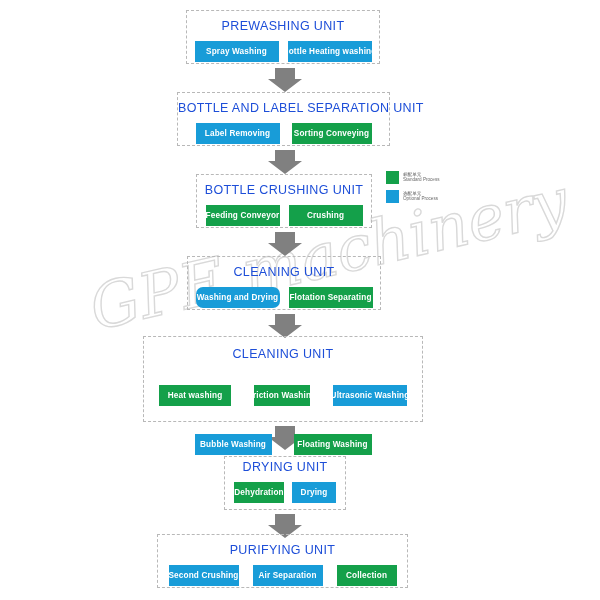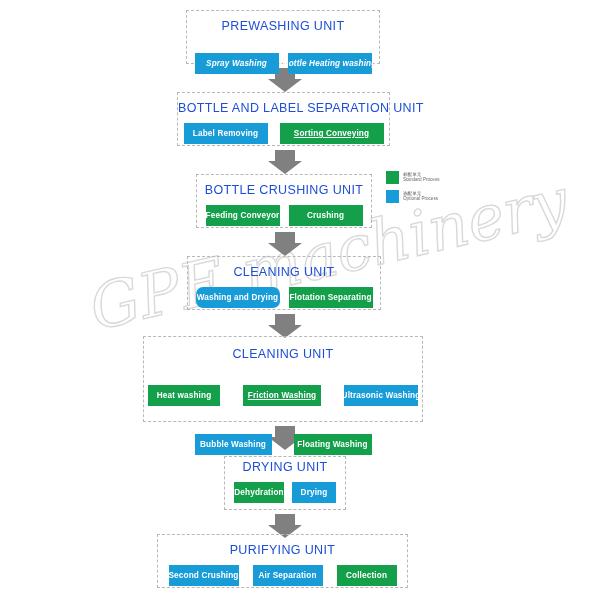--- a/index.html
+++ b/index.html
@@ -128,37 +128,37 @@
 <div id="flow-root">
 
   <div class="watermark">
     <svg width="430" height="130" viewBox="0 0 430 130">
       <text x="0" y="92" transform="rotate(-13 0 92)">GPE machinery</text>
     </svg>
   </div>
 
   <div class="unit" style="left:186px; top:10px; width:194px; height:54px;">
     <div class="unit-title" style="margin-top:8px;">PREWASHING UNIT</div>
-    <div class="chip-row" style="margin-top:20px; gap:9px;font-style:italic;">
+    <div class="chip-row" style="margin-top:8px; gap:9px;">
       <div class="chip blue" style="width:84px;">Spray Washing</div>
       <div class="chip blue" style="width:84px;">Bottle Heating washing</div>
     </div>
   </div>
 
   <div class="arrow" style="left:268px; top:68px;">
     <svg width="34" height="24" viewBox="0 0 34 24">
       <polygon points="7,0 27,0 27,11 34,11 17,24 0,11 7,11" fill="#808080"></polygon>
     </svg>
   </div>
 
   <div class="unit" style="left:177px; top:92px; width:213px; height:54px;">
     <div class="unit-title" style="margin-top:8px;">BOTTLE AND LABEL SEPARATION UNIT</div>
     <div class="chip-row" style="margin-top:8px; gap:12px;">
       <div class="chip blue" style="width:84px;">Label Removing</div>
-      <div class="chip green" style="width:104px;text-decoration:underline;">Sorting Conveying</div>
+      <div class="chip green" style="width:80px;">Sorting Conveying</div>
     </div>
   </div>
 
   <div class="arrow" style="left:268px; top:150px;">
     <svg width="34" height="24" viewBox="0 0 34 24">
       <polygon points="7,0 27,0 27,11 34,11 17,24 0,11 7,11" fill="#808080"></polygon>
     </svg>
   </div>
 
   <div class="unit" style="left:196px; top:174px; width:176px; height:54px;">
@@ -203,21 +203,21 @@
   <div class="arrow" style="left:268px; top:314px;">
     <svg width="34" height="24" viewBox="0 0 34 24">
       <polygon points="7,0 27,0 27,11 34,11 17,24 0,11 7,11" fill="#808080"></polygon>
     </svg>
   </div>
 
   <div class="unit" style="left:143px; top:336px; width:280px; height:86px;">
     <div class="unit-title" style="margin-top:10px;">CLEANING UNIT</div>
     <div class="chip-row" style="margin-top:24px; gap:23px;align-items:center;">
       <div class="chip green" style="width:72px;">Heat washing</div>
-      <div class="chip green" style="width:78px;text-decoration:underline;">Friction Washing</div>
+      <div class="chip green" style="width:56px;">Friction Washing</div>
       <div class="chip blue" style="width:74px;">Ultrasonic Washing</div>
     </div>
     <div class="chip-row" style="margin-top:28px; gap:22px;">
       <div class="chip blue" style="width:77px;">Bubble Washing</div>
       <div class="chip green" style="width:78px;">Floating Washing</div>
     </div>
   </div>
 
   <div class="arrow" style="left:268px; top:426px;">
     <svg width="34" height="24" viewBox="0 0 34 24">

